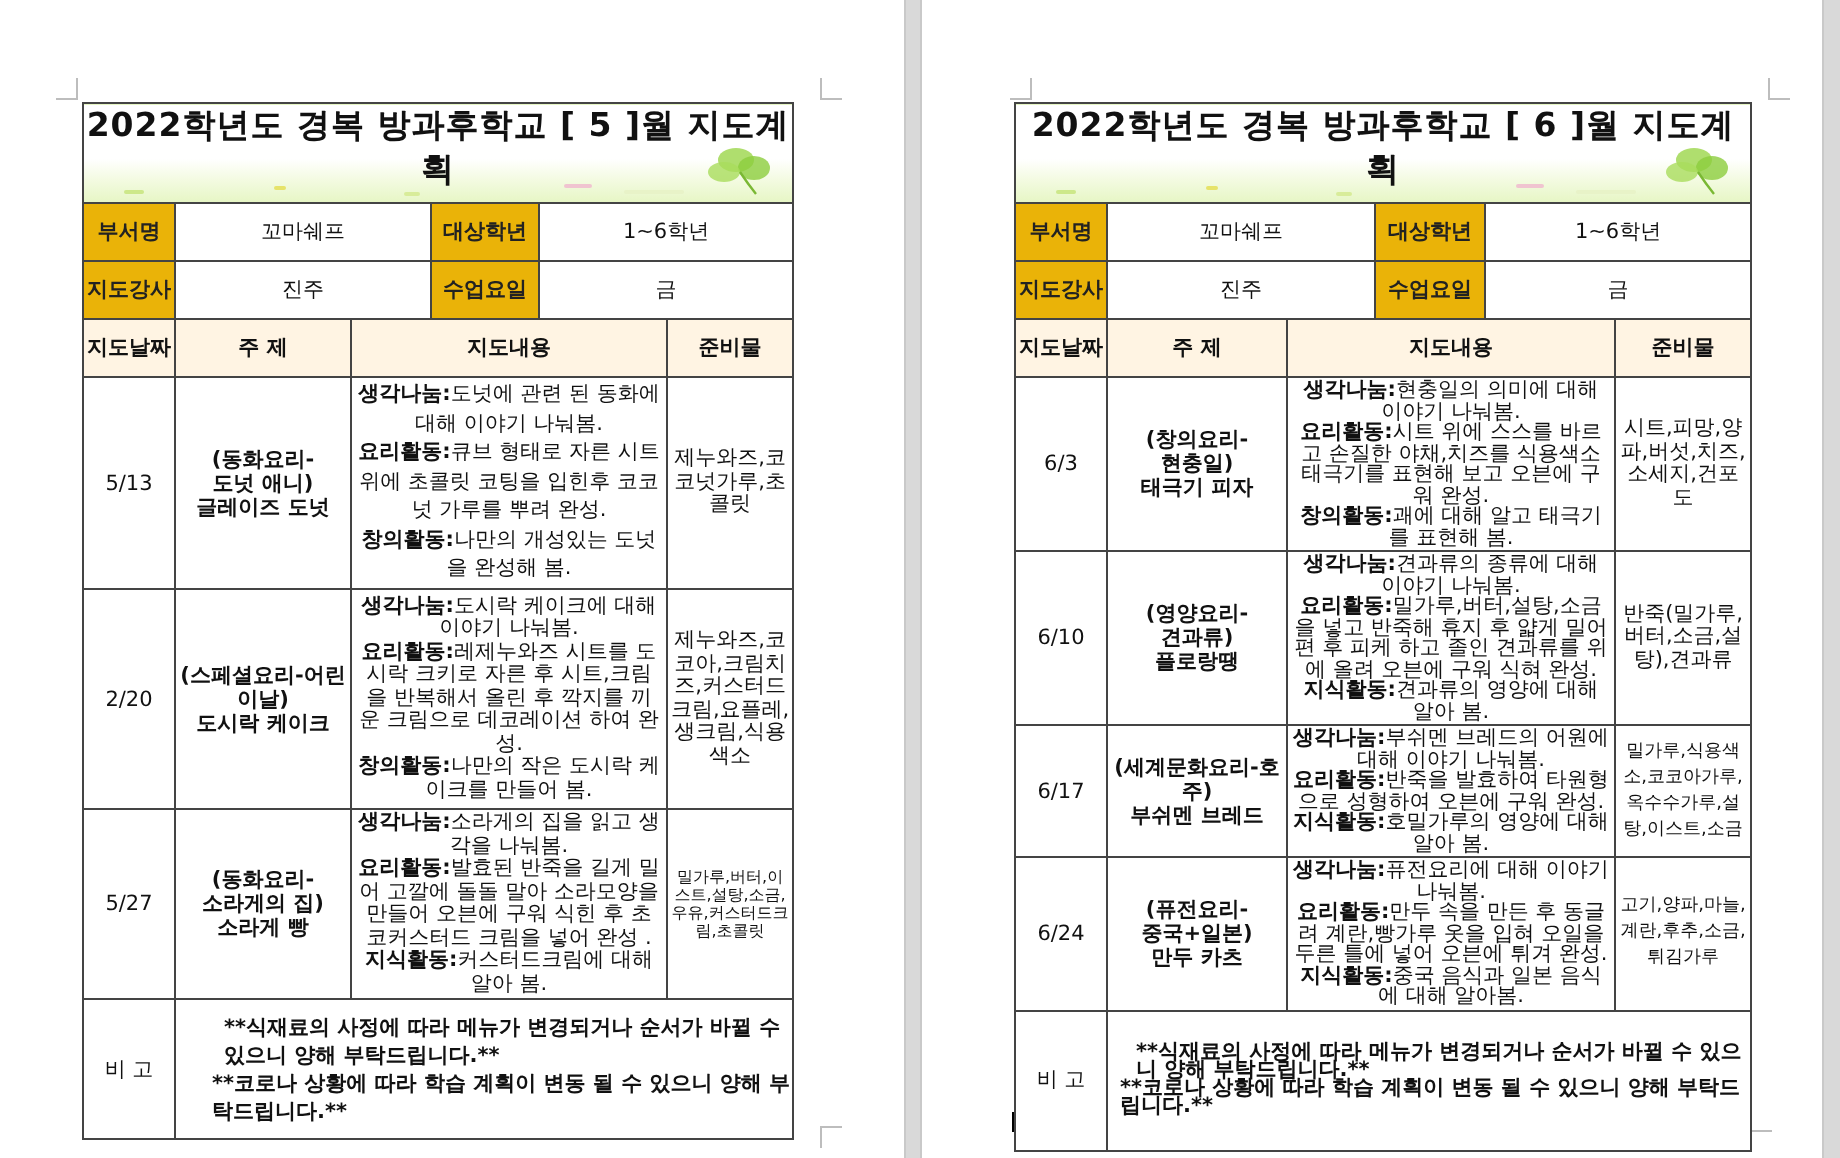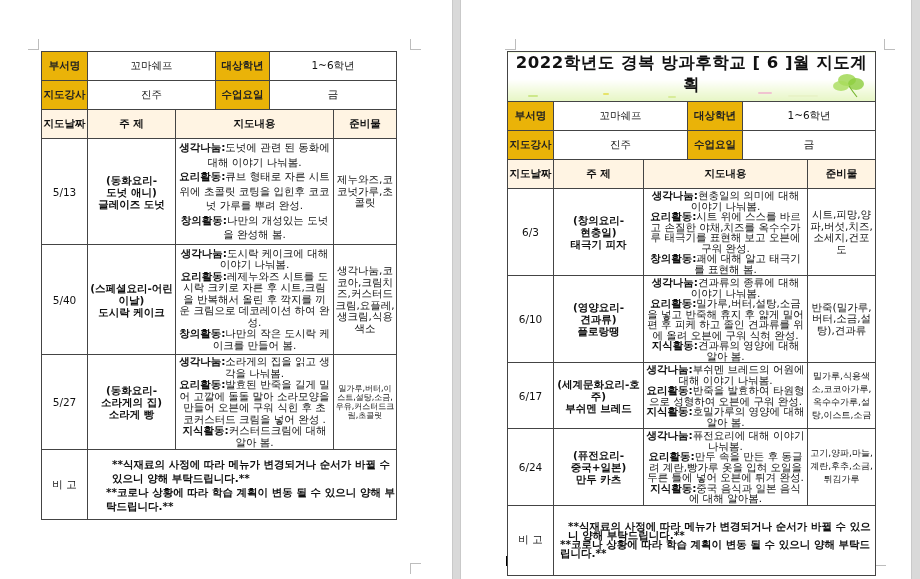--- a/index.html
+++ b/index.html
@@ -73,20 +73,38 @@
   <table class="plan" style="left:41px;top:51px;width:355px;">
     <colgroup>
         <col style="width:46px">
         <col style="width:88px">
         <col style="width:40px">
         <col style="width:54px">
         <col style="width:64px">
         <col style="width:63px">
       </colgroup>
     <tbody>
+        <tr>
+      <td colspan="6" class="title-cell">
+        <span class="title-text">2022학년도  경복  방과후학교  [ 5 ]월  지도계획</span>
+        <svg class="clover" viewBox="0 0 40 28">
+          <ellipse cx="20" cy="10" rx="9" ry="6" fill="#9bd64a" opacity="0.8"></ellipse>
+          <ellipse cx="29" cy="14" rx="8" ry="6" fill="#8ccd3d" opacity="0.8"></ellipse>
+          <ellipse cx="14" cy="16" rx="8" ry="5" fill="#a9dc5c" opacity="0.8"></ellipse>
+          <path d="M22 16 Q26 22 30 27" stroke="#7ab834" stroke-width="1.2" fill="none"></path>
+        </svg>
+        <div class="dots">
+          <div class="dot" style="left:20px;bottom:4px;width:10px;background:#cde88a;"></div>
+          <div class="dot" style="left:95px;bottom:6px;width:6px;background:#e6e36a;"></div>
+          <div class="dot" style="left:160px;bottom:3px;width:8px;background:#d8ec9a;"></div>
+          <div class="dot" style="left:240px;bottom:7px;width:14px;background:#f0c4d0;"></div>
+          <div class="dot" style="left:270px;bottom:4px;width:30px;background:#e8f3c8;"></div>
+        </div>
+      </td>
+    </tr>
     <tr class="info-row">
       <td class="label-cell">부서명</td>
       <td colspan="2">꼬마쉐프</td>
       <td class="label-cell">대상학년</td>
       <td colspan="2">1~6학년</td>
     </tr>
     <tr class="info-row">
       <td class="label-cell">지도강사</td>
       <td colspan="2">진주</td>
       <td class="label-cell">수업요일</td>
@@ -106,31 +124,31 @@
             <div class="t1">글레이즈 도넛</div>
       </td>
       <td colspan="3" class="content-cell" style="line-height:14.5px;">
         <div><b>생각나눔:</b><span>도넛에 관련 된 동화에 대해 이야기 나눠봄.</span></div>
         <div><b>요리활동:</b><span>큐브 형태로 자른 시트 위에 초콜릿 코팅을 입힌후 코코넛 가루를 뿌려 완성.</span></div>
         <div><b>창의활동:</b><span>나만의 개성있는 도넛을 완성해 봄.</span></div>
       </td>
       <td class="prep-cell">제누와즈,코코넛가루,초콜릿</td>
     </tr>
     <tr style="height:110px;">
-      <td class="date-cell">5/40</td>
+      <td class="date-cell">2/20</td>
       <td class="topic-cell">
         <div class="t1">(스페셜요리-어린이날)</div>
             <div class="t1">도시락 케이크</div>
       </td>
       <td colspan="3" class="content-cell" style="vertical-align:middle !important;">
         <div><b>생각나눔:</b><span>도시락 케이크에 대해 이야기 나눠봄.</span></div>
         <div><b>요리활동:</b><span>레제누와즈 시트를 도시락 크키로 자른 후 시트,크림을 반복해서 올린 후 깍지를 끼운 크림으로 데코레이션 하여 완성.</span></div>
         <div><b>창의활동:</b><span>나만의 작은 도시락 케이크를 만들어 봄.</span></div>
       </td>
-      <td class="prep-cell">생각나눔,코코아,크림치즈,커스터드크림,요플레,생크림,식용색소</td>
+      <td class="prep-cell">제누와즈,코코아,크림치즈,커스터드크림,요플레,생크림,식용색소</td>
     </tr>
     <tr style="height:86px;">
       <td class="date-cell">5/27</td>
       <td class="topic-cell">
         <div class="t1">(동화요리-</div>
             <div class="t1">소라게의 집)</div>
             <div class="t1">소라게 빵</div>
       </td>
       <td colspan="3" class="content-cell" style="vertical-align:middle !important;">
         <div><b>생각나눔:</b><span>소라게의 집을 읽고 생각을 나눠봄.</span></div>
@@ -205,21 +223,21 @@
     </tr>
     <tr style="height:77px;">
       <td class="date-cell">6/3</td>
       <td class="topic-cell">
         <div class="t1">(창의요리-</div>
             <div class="t1">현충일)</div>
             <div class="t1">태극기 피자</div>
       </td>
       <td colspan="3" class="content-cell" style="line-height:10.5px;">
         <div><b>생각나눔:</b><span>현충일의 의미에 대해 이야기 나눠봄.</span></div>
-        <div><b>요리활동:</b><span>시트 위에 스스를 바르고 손질한 야채,치즈를 옥수수가루 태극기를 표현해 보고 오븐에 구워 완성.</span></div>
+        <div><b>요리활동:</b><span>시트 위에 스스를 바르고 손질한 야채,치즈를 식용색소 태극기를 표현해 보고 오븐에 구워 완성.</span></div>
         <div><b>창의활동:</b><span>괘에 대해 알고 태극기를 표현해 봄.</span></div>
       </td>
       <td class="prep-cell">시트,피망,양파,버섯,치즈,소세지,건포도</td>
     </tr>
     <tr style="height:72px;">
       <td class="date-cell">6/10</td>
       <td class="topic-cell">
         <div class="t1">(영양요리-</div>
             <div class="t1">견과류)</div>
             <div class="t1">플로랑땡</div>

